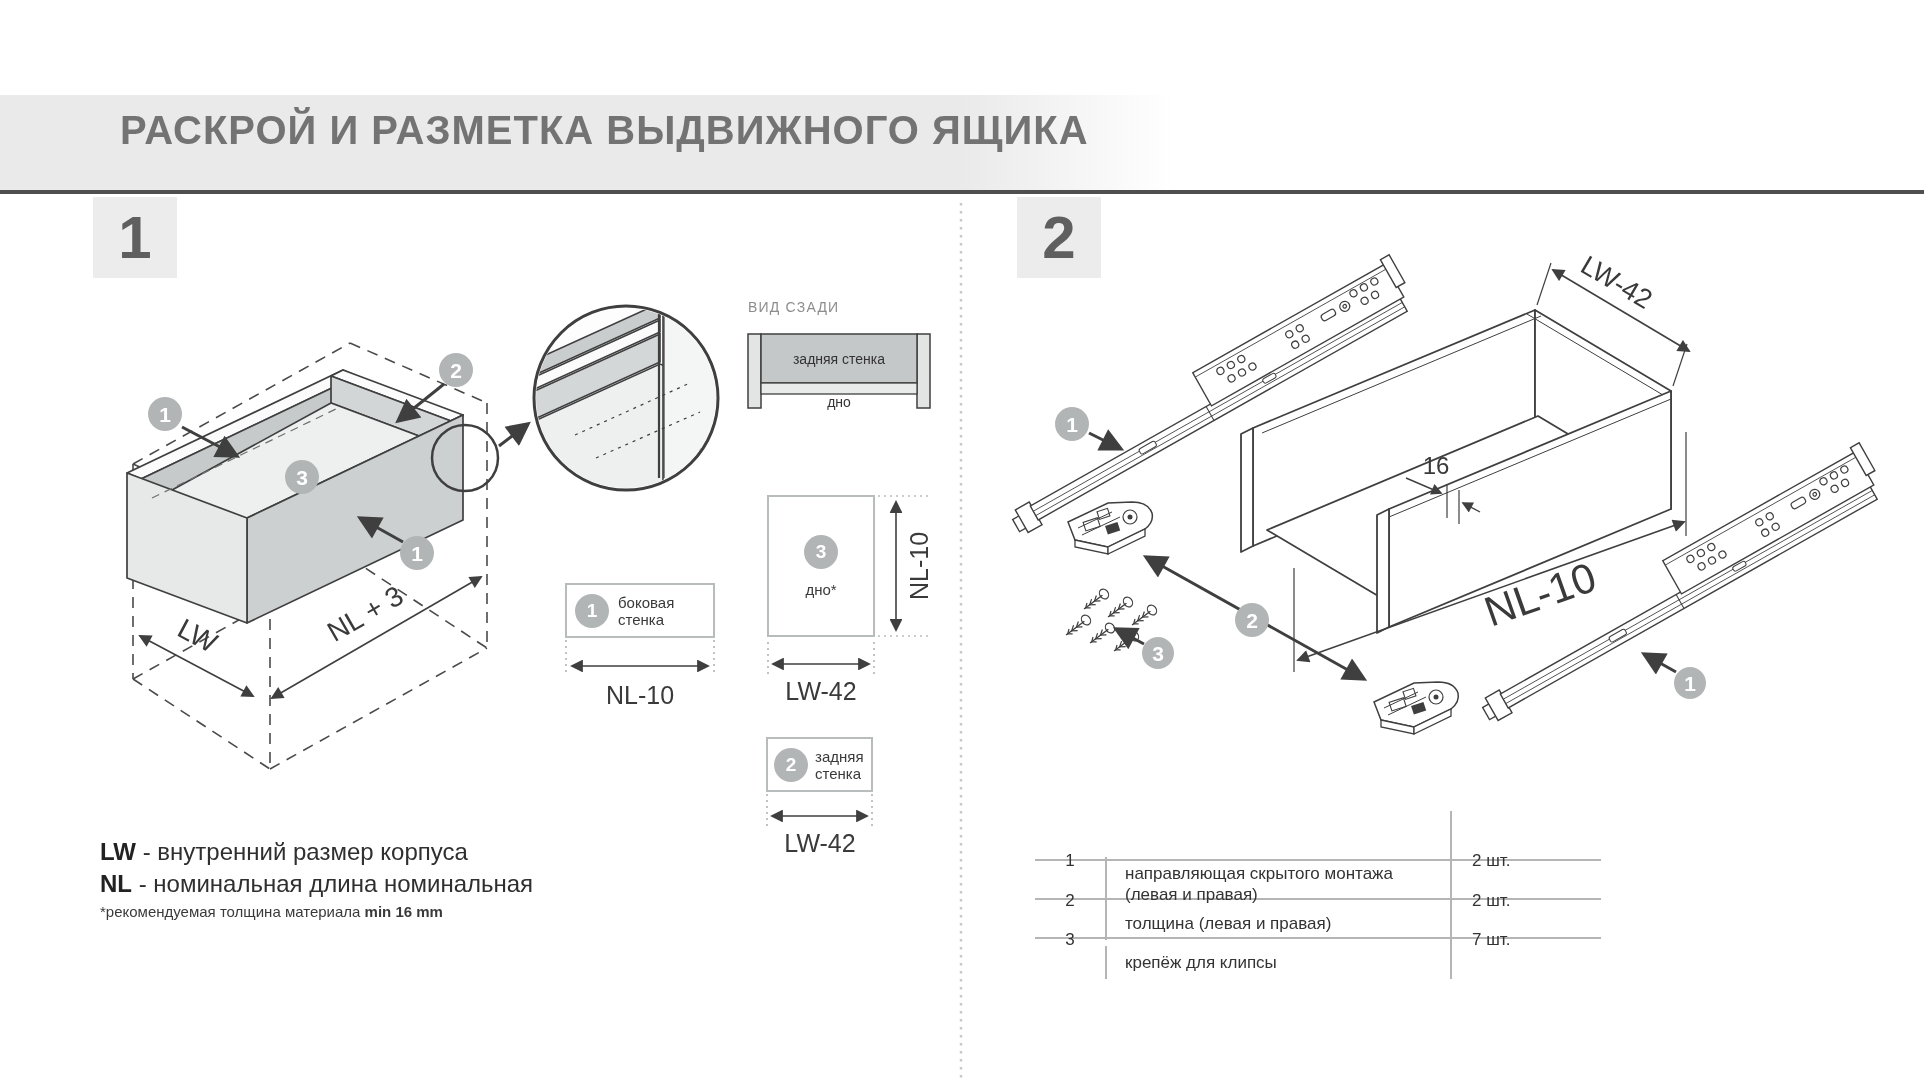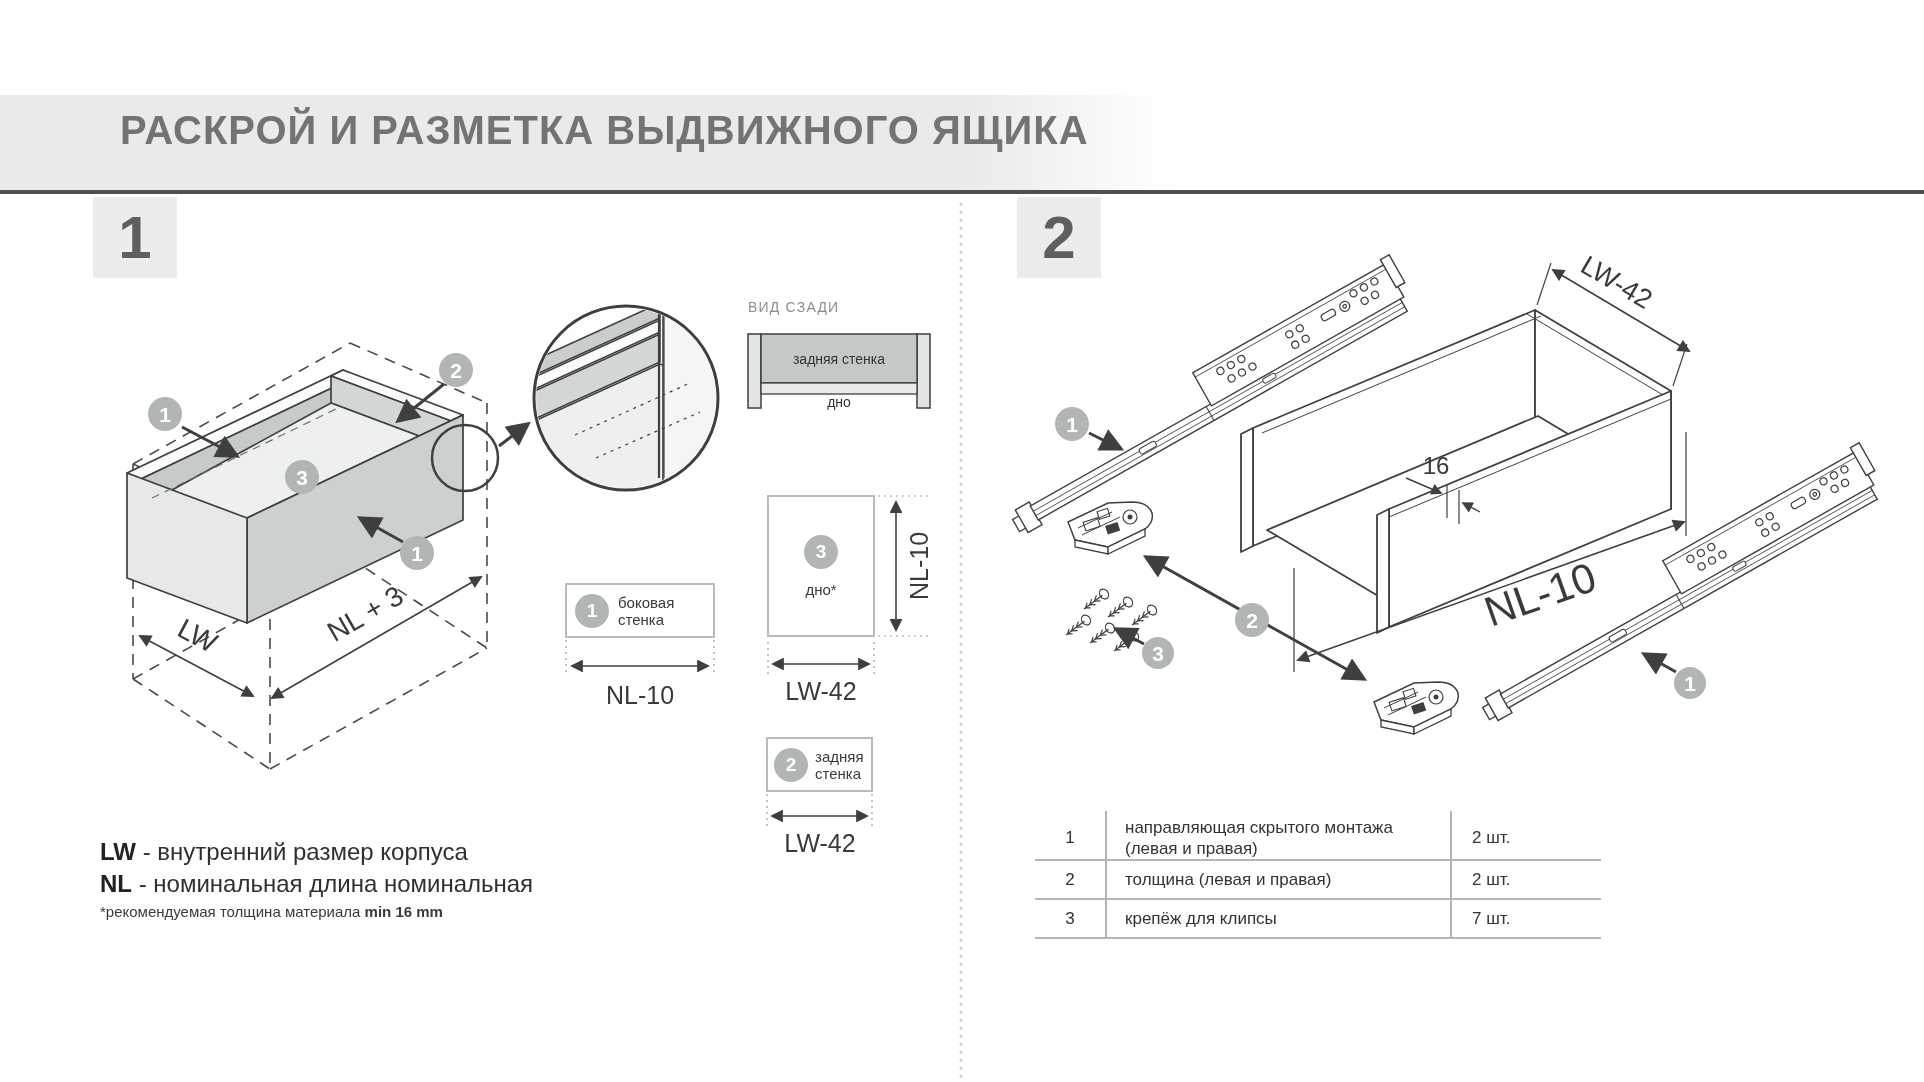--- a/index.html
+++ b/index.html
@@ -30,21 +30,21 @@
   
   #legend{left:100px;top:836px;font-size:24px;color:#2f2f2f;line-height:32px;}
   #legend b{color:#222;}
   #footnote{left:100px;top:903px;font-size:15px;color:#3a3a3a;}
   #footnote b{font-weight:bold;}
   
   #parts-table{left:1035px;top:811px;width:566px;}
   .trow{display:grid;grid-template-columns:70px 345px 151px;border-bottom:2px solid #b5b5b5;}
   .tcell{display:flex;align-items:center;font-size:17px;color:#333;}
   .tnum{justify-content:center;}
-  .tname{border-left:2px solid #b5b5b5;padding:6px 14px 6px 18px;line-height:21px;}
+  .tname{border-left:2px solid #b5b5b5;padding:6px 14px 6px 18px;line-height:21px;margin-top:46px;}
   .tqty{border-left:2px solid #b5b5b5;padding-left:20px;}
   .r1{height:48px;} .r2{height:37px;} .r3{height:37px;}
   svg text{font-family:"Liberation Sans",sans-serif;}
   .dimtxt{font-size:25px;fill:#3a3a3a;}
   .bigdim{font-size:28px;fill:#3a3a3a;}
   .ctext{font-size:21px;font-weight:bold;fill:#ffffff;}
 </style>
 </head>
 <body>
 

